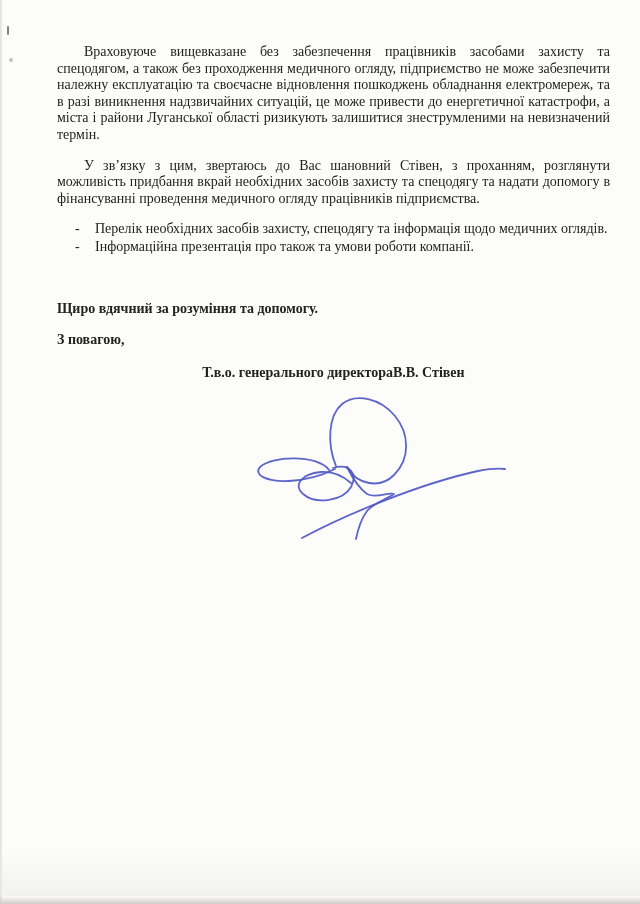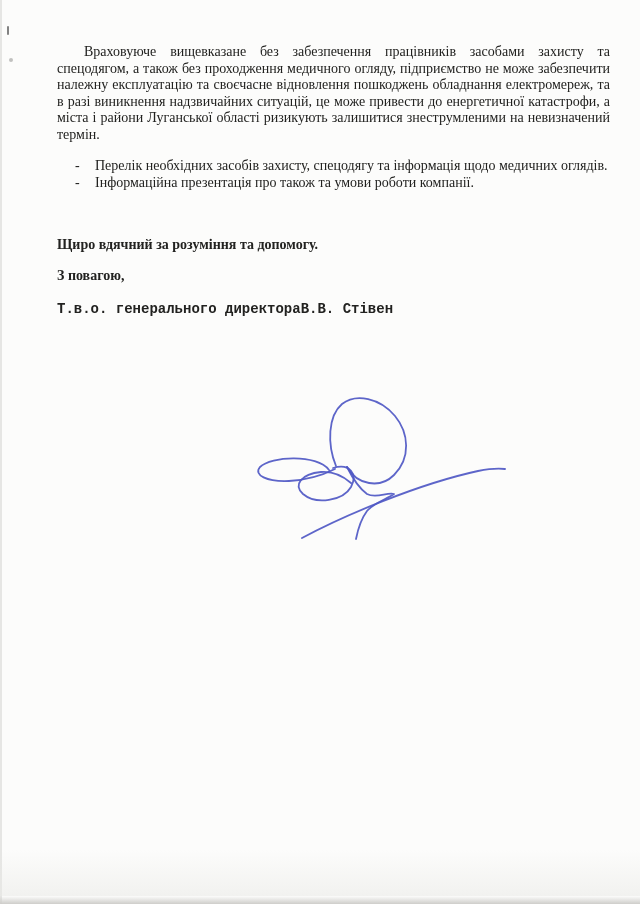--- a/index.html
+++ b/index.html
@@ -70,23 +70,22 @@
   .li-text {
     flex: 1 1 auto;
     text-align: justify;
   }
   .bold { font-weight: bold; }
   .thanks { margin: 45px 0 0 0; text-indent: 0; }
   .regards { margin: 15px 0 0 0; text-indent: 0; }
   .sign-row {
     margin: 16px 0 0 0;
     display: flex;
-    justify-content: flex-start;
+    justify-content: center;
     align-items: baseline;
-    font-family: Liberation Mono, monospace;
   }
   .signature {
     position: absolute;
     left: 243px;
     top: 382px;
     width: 272px;
     height: 168px;
     pointer-events: none;
   }
   .signature path {
@@ -101,20 +100,21 @@
 <body>
 
 <div class="page">
 
   <div class="edge-left"></div>
   <div class="artifact a1"></div>
   <div class="artifact a2"></div>
 
   <div class="content">
     <p class="par">Враховуюче вищевказане без забезпечення працівників засобами захисту та спецодягом, а також без проходження медичного огляду, підприємство не може забезпечити належну експлуатацію та своєчасне відновлення пошкоджень обладнання електромереж, та в разі виникнення надзвичайних ситуацій, це може привести до енергетичної катастрофи, а міста і райони Луганської області ризикують залишитися знеструмленими на невизначений термін.</p>
+    <p class="par">У зв’язку з цим, звертаюсь до Вас шановний Стівен, з проханням, розглянути можливість придбання вкрай необхідних засобів захисту та спецодягу та надати допомогу в фінансуванні проведення медичного огляду працівників підприємства.</p>
 
 
     <div class="list">
       <div class="li">
         <span class="dash">-</span>
         <span class="li-text">Перелік необхідних засобів захисту, спецодягу та інформація щодо медичних оглядів.</span>
       </div>
       <div class="li">
         <span class="dash">-</span>
         <span class="li-text">Інформаційна презентація про також та умови роботи компанії.</span>

